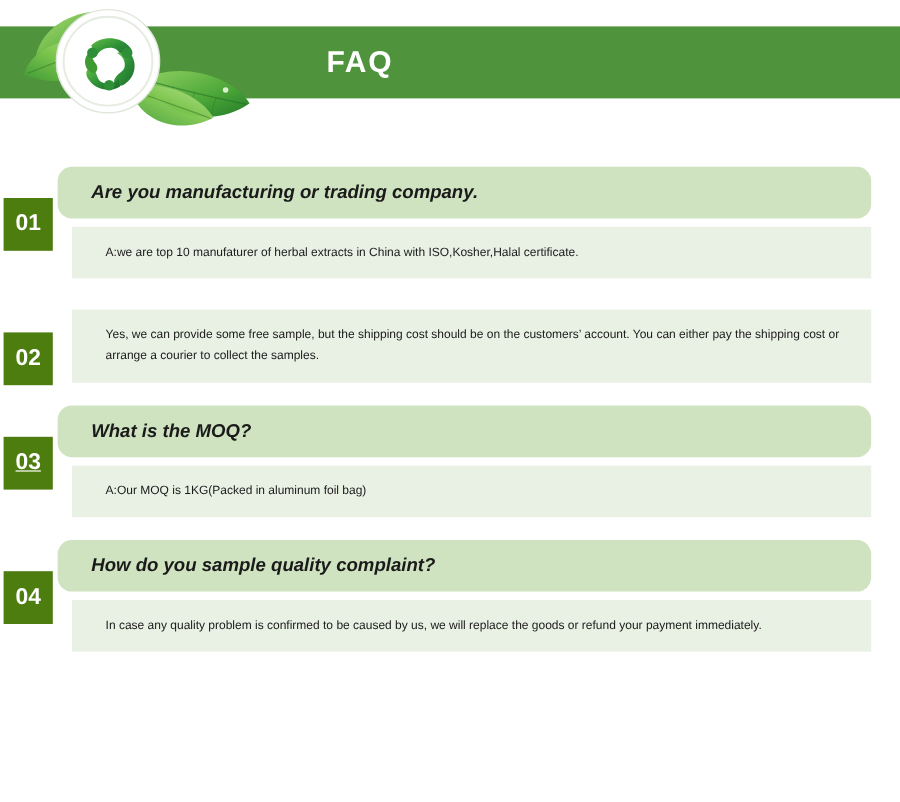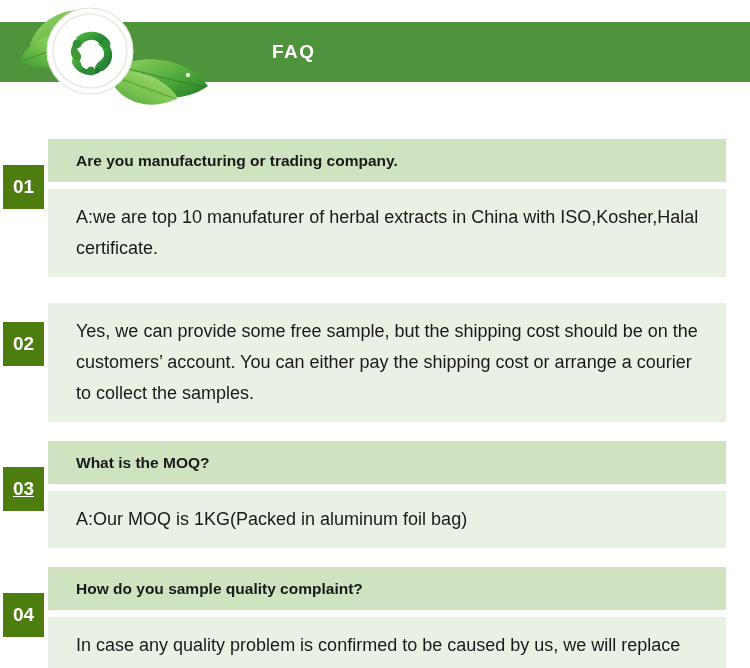--- a/index.html
+++ b/index.html
@@ -29,21 +29,21 @@
     height: 60px;
     background: #4f943c;
   }
   .header-title {
     position: absolute;
     left: 272px;
     top: 22px;
     height: 76px;
     line-height: 60px;
     color: #ffffff;
-    font-size: 19px;
+    font-size: 25px;
     font-weight: bold;
     letter-spacing: 1.5px;
   }
   .logo-wrap {
     position: absolute;
     left: 12px;
     top: 0px;
     width: 220px;
     height: 118px;
   }
@@ -77,32 +77,34 @@
   .faq-question {
     margin-left: 48px;
     margin-right: 24px;
     background: #cfe3c0;
     height: 43px;
     line-height: 43px;
     padding-left: 28px;
     box-sizing: border-box;
     font-size: 15.5px;
     font-weight: bold;
+    font-style: italic;
     color: #1a1a1a;
+    border-radius: 12px;
   }
   .faq-gap {
     height: 7px;
   }
   .faq-answer {
-    margin-left: 48px;
+    margin-left: 60px;
     margin-right: 24px;
     background: #e9f0e4;
     padding: 13px 22px 13px 28px;
     box-sizing: border-box;
-    font-size: 18px;
+    font-size: 10px;
     color: #1a1a1a;
     line-height: 1.72;
   }
   .faq-answer p {
     margin: 0;
   }
 </style>
 </head>
 <body>
 

